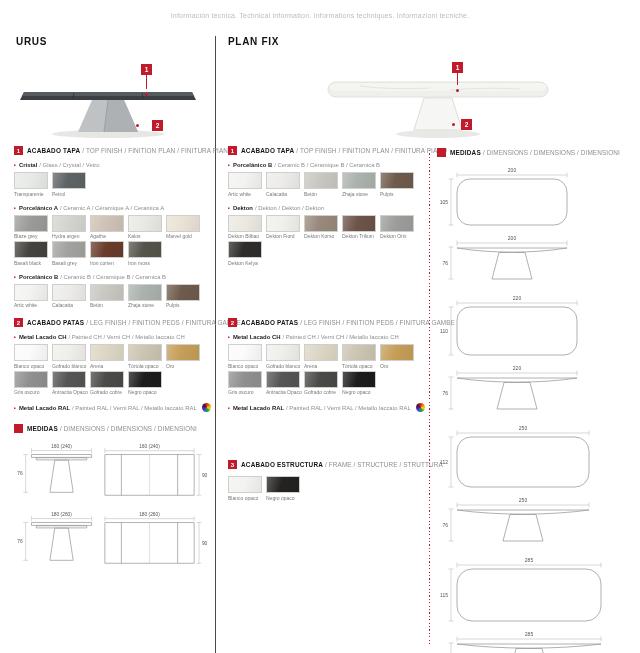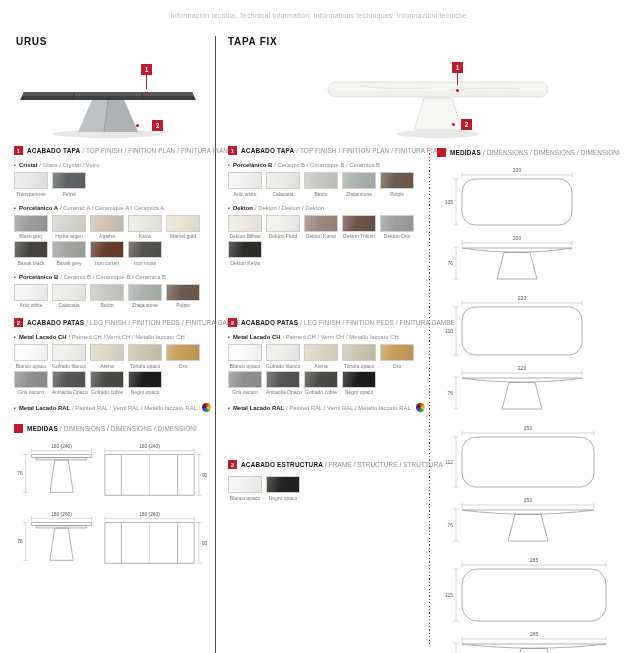--- a/index.html
+++ b/index.html
@@ -1,18 +1,18 @@
 <!DOCTYPE html>
 <html><head>
 <meta charset="utf-8">
 <style>
   html,body{margin:0;padding:0;background:#fff;}
   #page{position:relative;width:640px;height:653px;background:#ffffff;overflow:hidden;
         font-family:"Liberation Sans", sans-serif;color:#1a1a1a;}
-  .abs{position:absolute;text-align:center;}
+  .abs{position:absolute;}
 
   
   #header-note{left:0;top:12px;width:640px;text-align:center;font-size:7px;color:#bcbcbc;letter-spacing:.2px;}
 
   
   .col-title{font-size:10px;font-weight:bold;letter-spacing:.7px;color:#111;}
 
   
   #v-sep{left:215px;top:36px;width:1px;height:617px;background:#4a4a4a;}
   #dot-sep{left:429px;top:150px;width:1px;height:496px;
@@ -58,21 +58,21 @@
 <body>
 
 <div id="page">
 
   <div class="abs" id="header-note">Información técnica. Technical information. Informations techniques. Informazioni tecniche.</div>
 
   <div class="abs" id="v-sep"></div>
   <div class="abs" id="dot-sep"></div>
 
   <div class="abs col-title" style="left:16px;top:36px;">URUS</div>
-  <div class="abs col-title" style="left:228px;top:36px;">TAPA FIX</div>
+  <div class="abs col-title" style="left:228px;top:36px;">PLAN FIX</div>
 
   <div class="abs" style="left:8px;top:52px;width:200px;height:92px;">
     <svg width="200" height="92" viewBox="0 0 200 92">
       <ellipse cx="100" cy="82" rx="56" ry="4" fill="#e6e6e4"></ellipse>
       <polygon points="84,48 116,48 130,80 70,80" fill="#bfc2c4"></polygon>
       <polygon points="100,48 116,48 130,80 96,80" fill="#aeb1b3"></polygon>
       <line x1="100" y1="48" x2="96" y2="80" stroke="#9aa0a3" stroke-width="1"></line>
       <polygon points="16,40 184,40 188,48 12,48" fill="#3c4045"></polygon>
       <polygon points="16,40 184,40 186,44 14,44" fill="#565b60"></polygon>
       <line x1="66" y1="41" x2="65" y2="47" stroke="#24282c" stroke-width=".7"></line>

